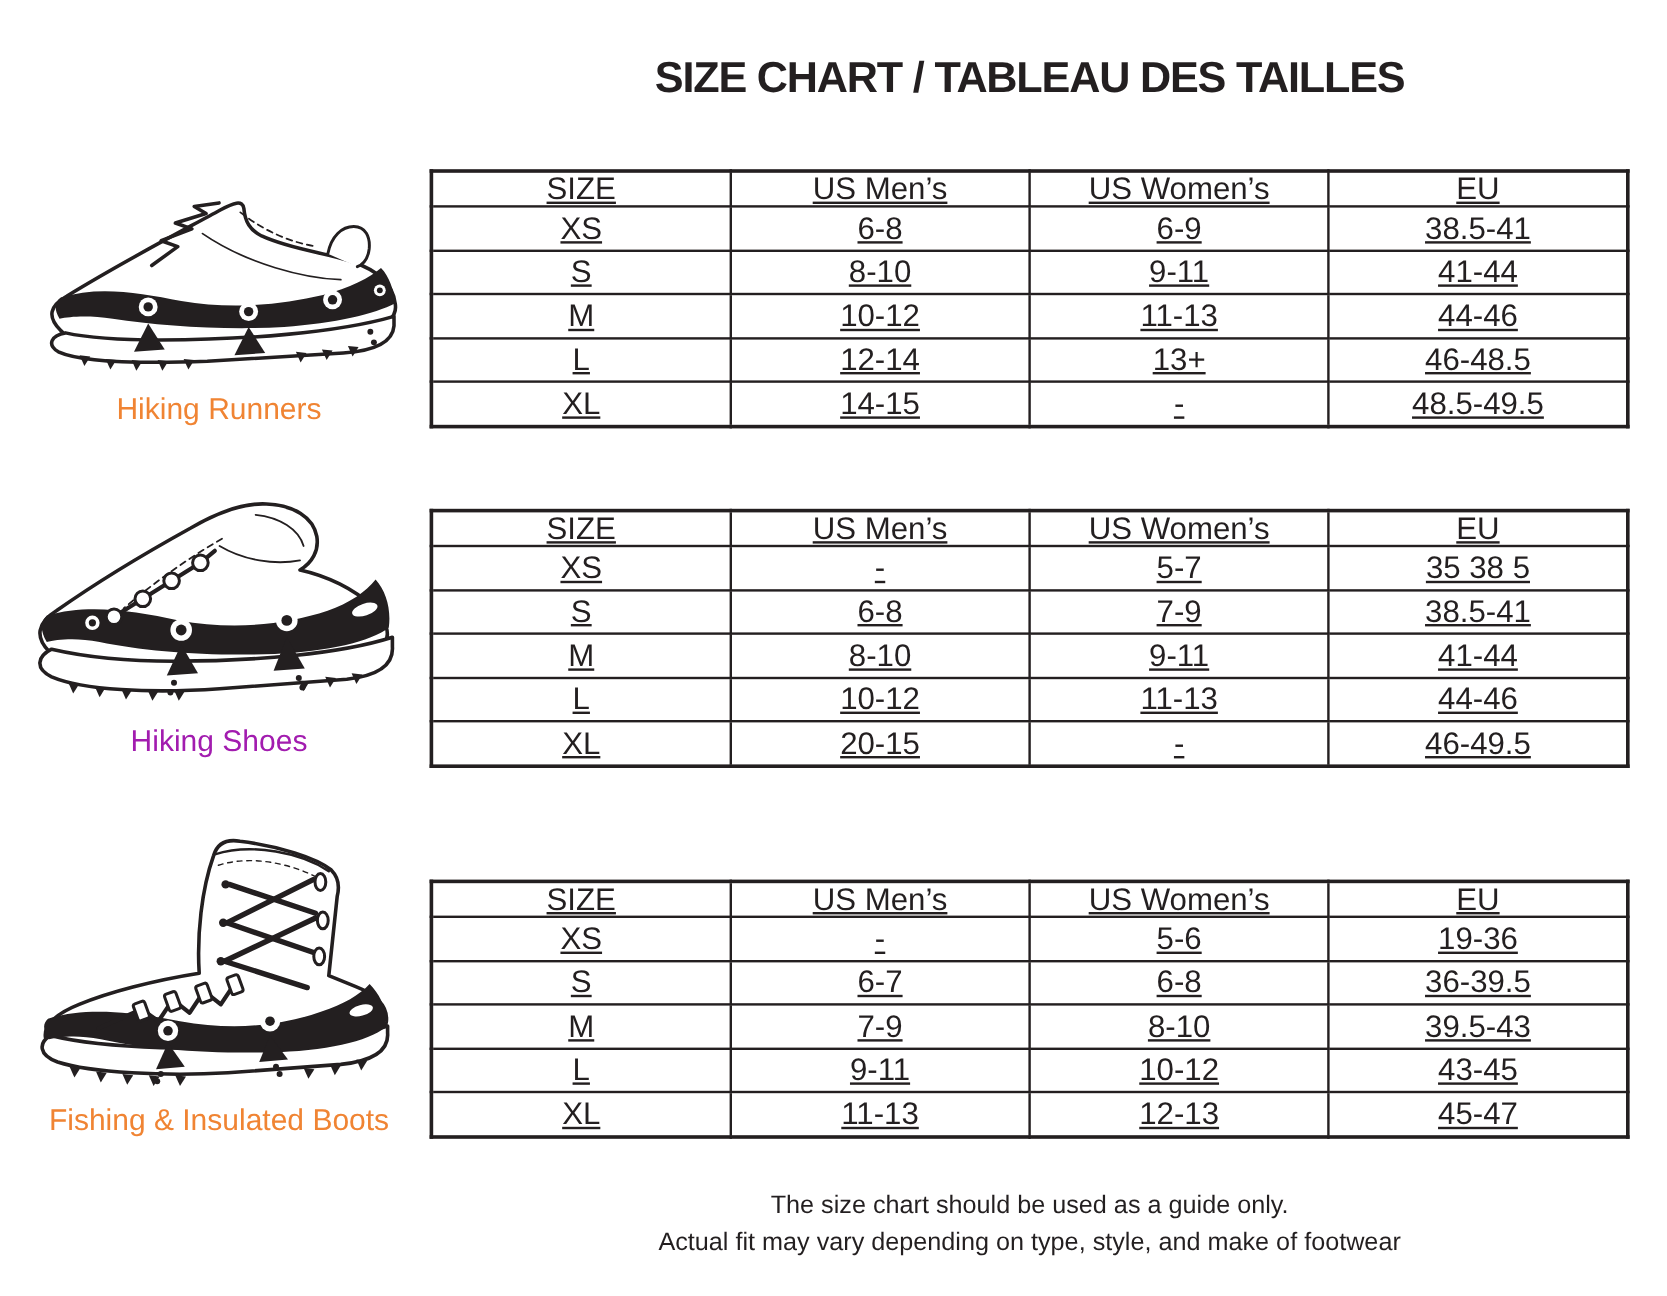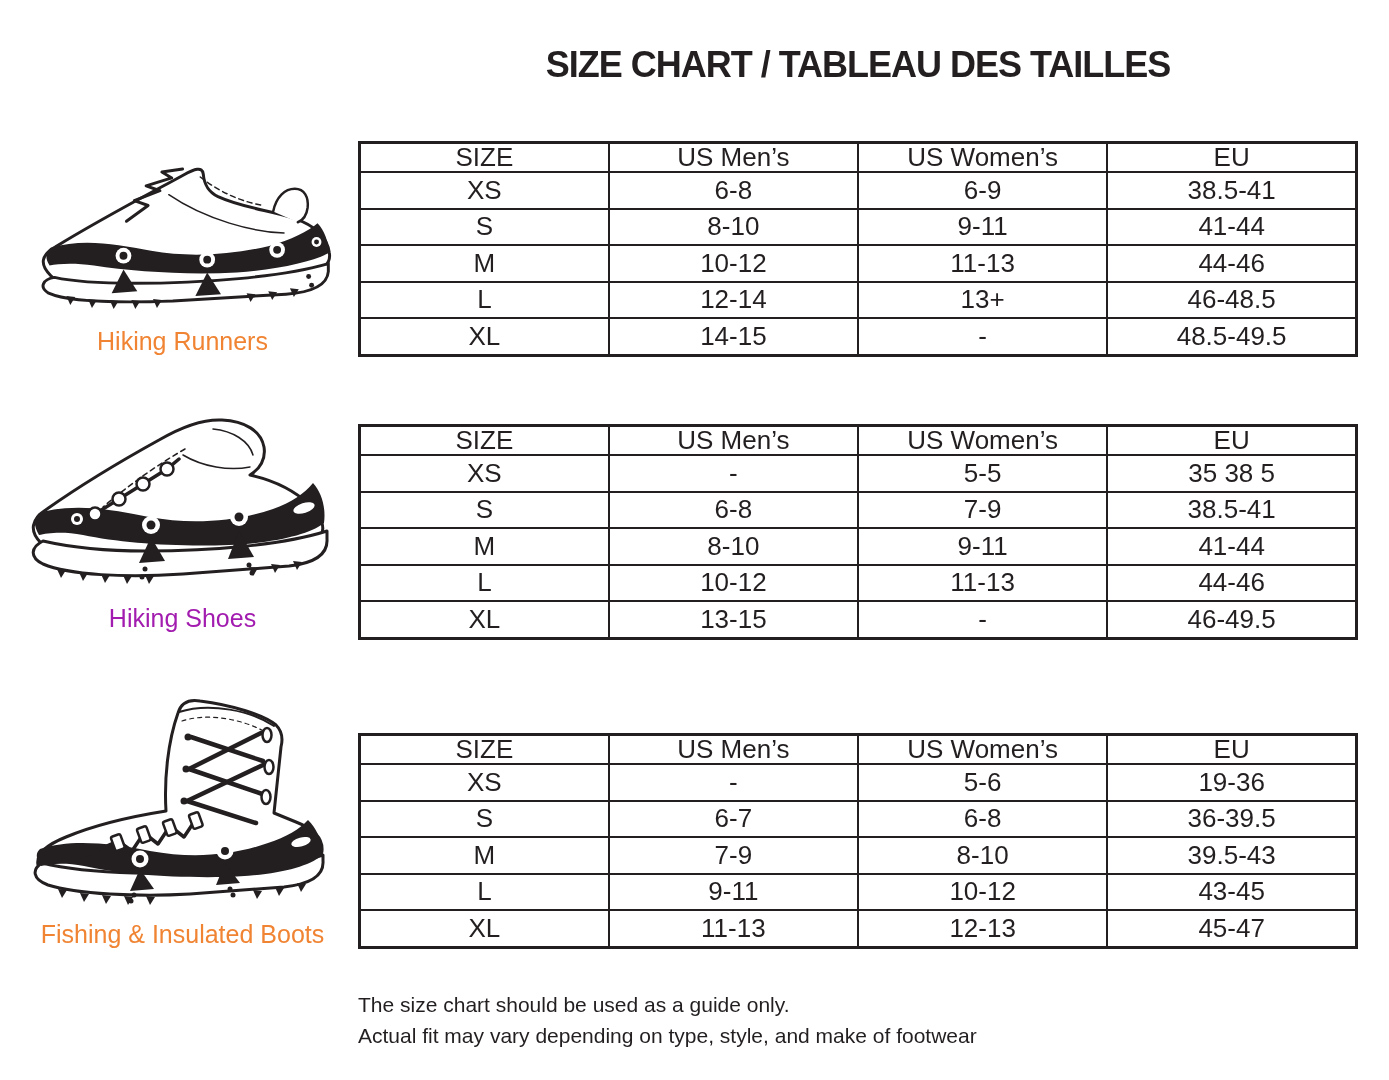--- a/index.html
+++ b/index.html
@@ -26,20 +26,21 @@
   .size-table {
     position: absolute;
     left: 358px;
     width: 1000px;
     height: 216px;
     border-collapse: collapse;
     table-layout: fixed;
     border: 3px solid #231F20;
     font-size: 26px;
     text-align: center;
+    text-decoration: underline;
   }
   .size-table th, .size-table td {
     border: 2px solid #231F20;
     font-weight: normal;
     padding: 0;
     vertical-align: middle;
     line-height: 1.05;
   }
   #table-0 { top: 141px; }
   #table-1 { top: 424px; }
@@ -57,20 +58,21 @@
   #label-2 { top: 920px; }
 
   .illustration { position: absolute; display: block; }
   #illu-0 { left: 25px; top: 158px; width: 325px; height: 162px; }
   #illu-1 { left: 17px; top: 412px; width: 335px; height: 192px; }
   #illu-2 { left: 18px; top: 692px; width: 335px; height: 222px; }
 
   .footer {
     position: absolute;
     left: 358px; top: 989px; width: 1000px;
+    text-align: center;
     font-size: 21px;
     line-height: 31px;
   }
   .footer p { margin: 0; }
 </style>
 </head>
 <body>
 
 <div class="page">
 
@@ -270,21 +272,21 @@
           <th>SIZE</th>
           <th>US Men’s</th>
           <th>US Women’s</th>
           <th>EU</th>
         </tr>
       </thead>
     <tbody>
         <tr>
           <td>XS</td>
           <td>-</td>
-          <td>5-5</td>
+          <td>5-7</td>
           <td>35 38 5</td>
         </tr>
         <tr>
           <td>S</td>
           <td>6-8</td>
           <td>7-9</td>
           <td>38.5-41</td>
         </tr>
         <tr>
           <td>M</td>
@@ -293,21 +295,21 @@
           <td>41-44</td>
         </tr>
         <tr>
           <td>L</td>
           <td>10-12</td>
           <td>11-13</td>
           <td>44-46</td>
         </tr>
         <tr>
           <td>XL</td>
-          <td>13-15</td>
+          <td>20-15</td>
           <td>-</td>
           <td>46-49.5</td>
         </tr>
       </tbody>
   </table>
   <table id="table-2" class="size-table">
     <thead>
         <tr>
           <th>SIZE</th>
           <th>US Men’s</th>

